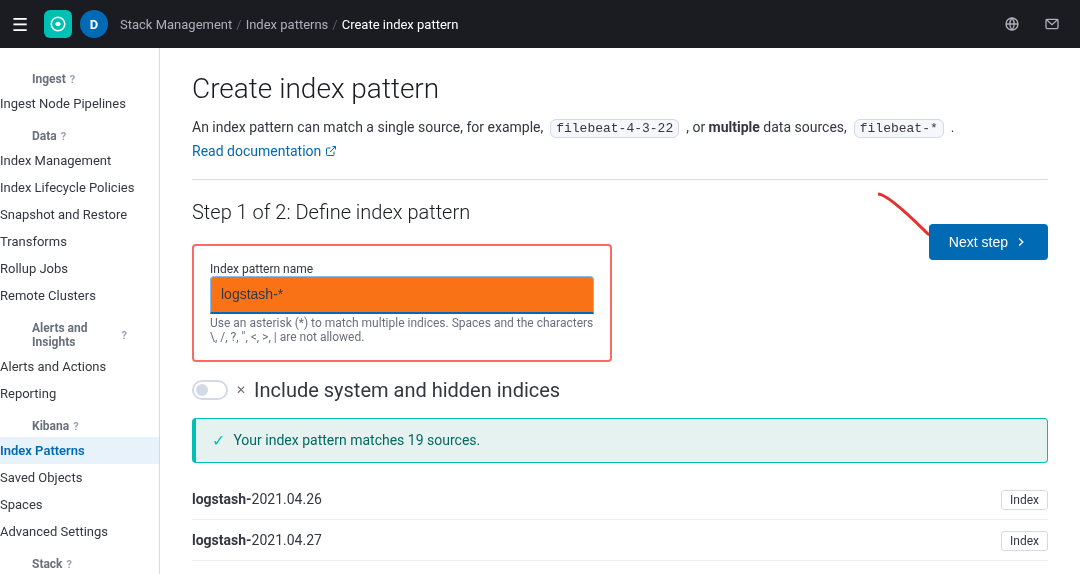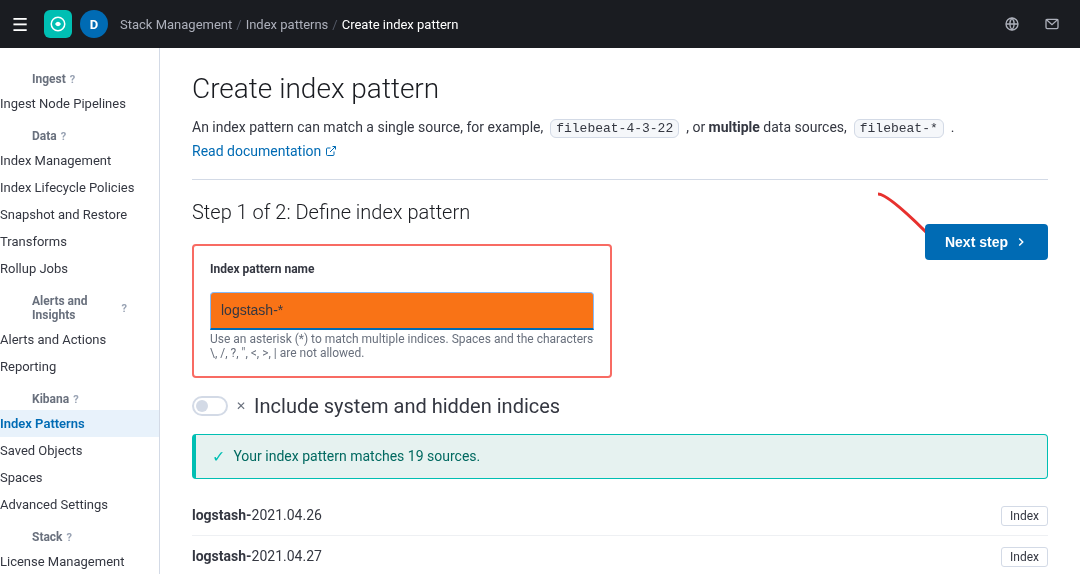--- a/index.html
+++ b/index.html
@@ -128,23 +128,23 @@
       border: 2px solid #f86b63;
       border-radius: 4px;
       padding: 16px;
       width: 420px;
       margin-bottom: 16px;
       position: relative;
       background: #fff;
     }
     .form-label {
       font-size: 12px;
-      font-weight: 700;
-      color: #343741;
-      margin-bottom: 16px;
+      font-weight: 400;
+      color: #343741;
+      margin-bottom: 0;
       display: block;
     }
     .form-input {
       width: 100%;
       height: 38px;
       border: 1px solid #85b9f7;
       border-bottom: 2px solid #006bb4;
       border-radius: 4px 4px 0 0;
       padding: 0 10px;
       font-size: 14px;
@@ -158,21 +158,21 @@
       margin-top: 2px;
     }
 
     .next-step-btn {
       background: #006bb4;
       color: #fff;
       border: none;
       border-radius: 4px;
       padding: 10px 20px;
       font-size: 14px;
-      font-weight: 700;
+      font-weight: 400;
       cursor: pointer;
       display: flex;
       align-items: center;
       gap: 6px;
       position: absolute;
       right: 0;
       top: -20px;
     }
 
     
@@ -301,20 +301,21 @@
 
     <div class="sidebar-section-header">
       <span>Data</span>
       <span class="help-icon">?</span>
     </div>
     <a class="sidebar-item">Index Management</a>
     <a class="sidebar-item">Index Lifecycle Policies</a>
     <a class="sidebar-item">Snapshot and Restore</a>
     <a class="sidebar-item">Transforms</a>
     <a class="sidebar-item">Rollup Jobs</a>
+    <a class="sidebar-item">Remote Clusters</a>
 
     <div class="sidebar-section-header">
       <span>Alerts and Insights</span>
       <span class="help-icon">?</span>
     </div>
     <a class="sidebar-item">Alerts and Actions</a>
     <a class="sidebar-item">Reporting</a>
 
     <div class="sidebar-section-header">
       <span>Kibana</span>

